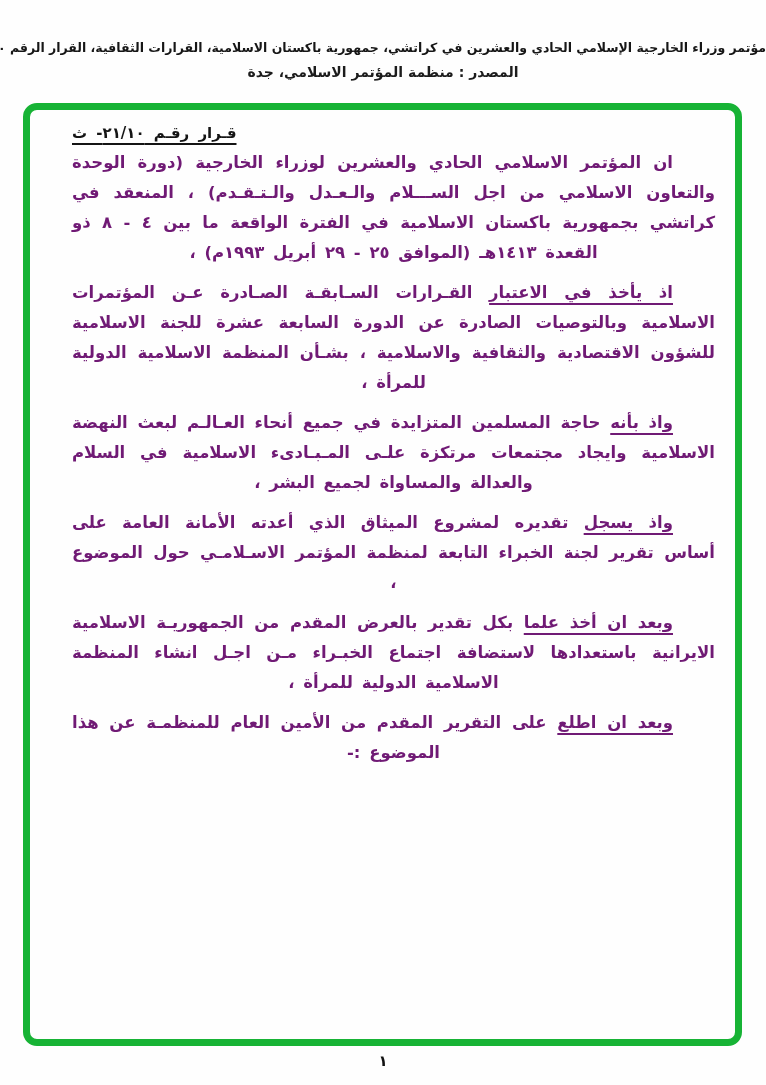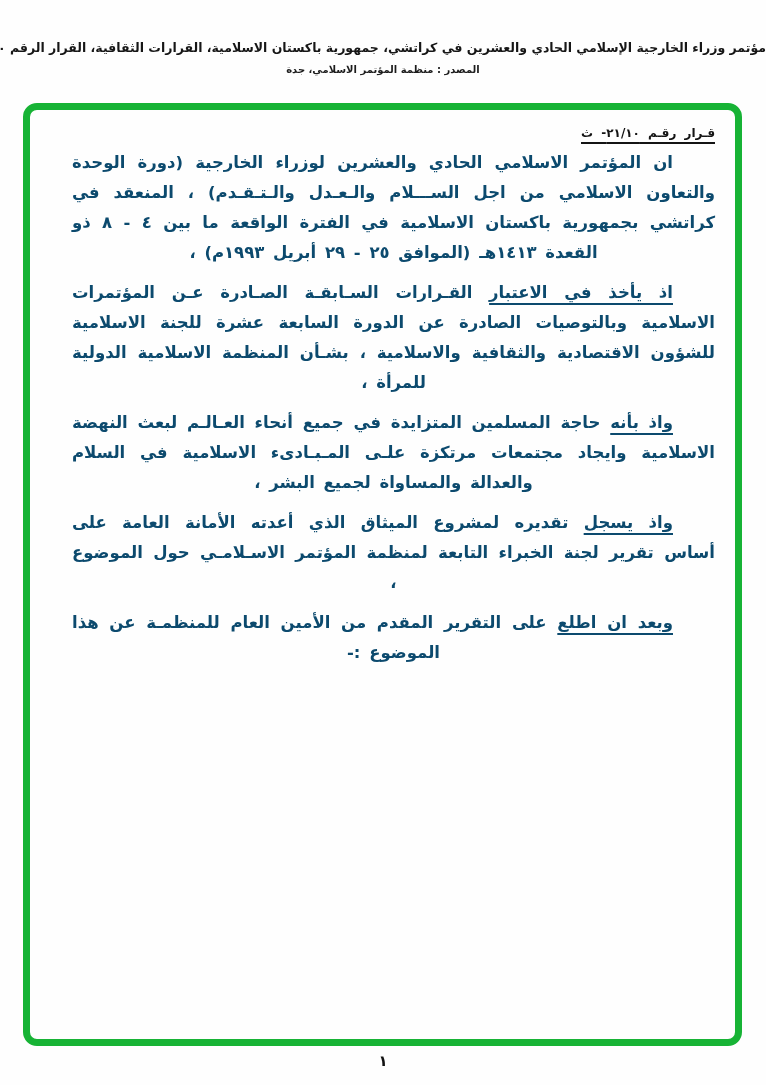--- a/index.html
+++ b/index.html
@@ -30,21 +30,21 @@
     letter-spacing: 0px;
     color: #161616;
   }
   .source-line {
     position: absolute;
     top: 64px;
     left: 0;
     width: 766px;
     direction: rtl;
     text-align: center;
-    font-size: 10px;
+    font-size: 14px;
     font-weight: bold;
     color: #1c1c1c;
   }
   
   .frame {
     position: absolute;
     left: 23px;
     top: 103px;
     width: 719px;
     height: 943px;
@@ -53,22 +53,22 @@
     background: #fefefe;
   }
   .doc-content {
     position: absolute;
     top: 8px;
     right: 20px;
     left: 42px;
     direction: rtl;
   }
   .doc-title {
-    text-align: right;
-    font-size: 12px;
+    text-align: left;
+    font-size: 15px;
     font-weight: bold;
     line-height: 30px;
     text-decoration: underline;
     text-underline-offset: 5px;
     text-decoration-thickness: 1.5px;
     word-spacing: 4px;
   }
   .doc-subject {
     text-align: center;
     font-size: 17px;
@@ -82,21 +82,21 @@
   }
   .para {
     font-size: 16.5px;
     font-weight: bold;
     line-height: 30px;
     text-align: justify;
     text-align-last: center;
     text-indent: 42px;
     word-spacing: 3px;
     margin-bottom: 10px;
-    color: #0c4a6e;
+    color: #701a75;
   }
   .para .lead {
     text-decoration: underline;
     text-underline-offset: 5px;
     text-decoration-thickness: 1.5px;
   }
   
   .page-number {
     position: absolute;
     top: 1052px;
@@ -126,20 +126,21 @@
       <p class="para"><span class="lead"></span><span>ان المؤتمر الاسلامي الحادي والعشرين لوزراء الخارجية (دورة الوحدة والتعاون الاسلامي من اجل الســـلام والـعـدل والـتـقـدم) ، المنعقد في كراتشي بجمهورية باكستان الاسلامية في الفترة الواقعة ما بين ٤ - ٨ ذو القعدة ١٤١٣هـ (الموافق ٢٥ - ٢٩ أبريل ١٩٩٣م) ،</span></p>
 
       <p class="para"><span class="lead">اذ يأخذ في الاعتبار</span><span> القـرارات السـابقـة الصـادرة عـن المؤتمرات الاسلامية وبالتوصيات الصادرة عن الدورة السابعة عشرة للجنة الاسلامية للشؤون الاقتصادية والثقافية والاسلامية ، بشـأن المنظمة الاسلامية الدولية للمرأة ،</span></p>
 
       <p class="para"><span class="lead">واذ بأنه</span><span> حاجة المسلمين المتزايدة في جميع أنحاء العـالـم لبعث النهضة الاسلامية وايجاد مجتمعات مرتكزة علـى المـبـادىء الاسلامية في السلام والعدالة والمساواة لجميع البشر ،</span></p>
 
 
       <p class="para"><span class="lead">واذ يسجل</span><span> تقديره لمشروع الميثاق الذي أعدته الأمانة العامة على أساس تقرير لجنة الخبراء التابعة لمنظمة المؤتمر الاسـلامـي حول الموضوع ،</span></p>
 
 
+      <p class="para"><span class="lead">وبعد ان أخذ علما</span><span> بكل تقدير بالعرض المقدم من الجمهوريـة الاسلامية الايرانية باستعدادها لاستضافة اجتماع الخبـراء مـن اجـل انشاء المنظمة الاسلامية الدولية للمرأة ،</span></p>
 
       <p class="para"><span class="lead">وبعد ان اطلع</span><span> على التقرير المقدم من الأمين العام للمنظمـة عن هذا الموضوع :-</span></p>
 
     </div>
   </div>
 
   <div class="page-number">١</div>
 
 </div>
 

